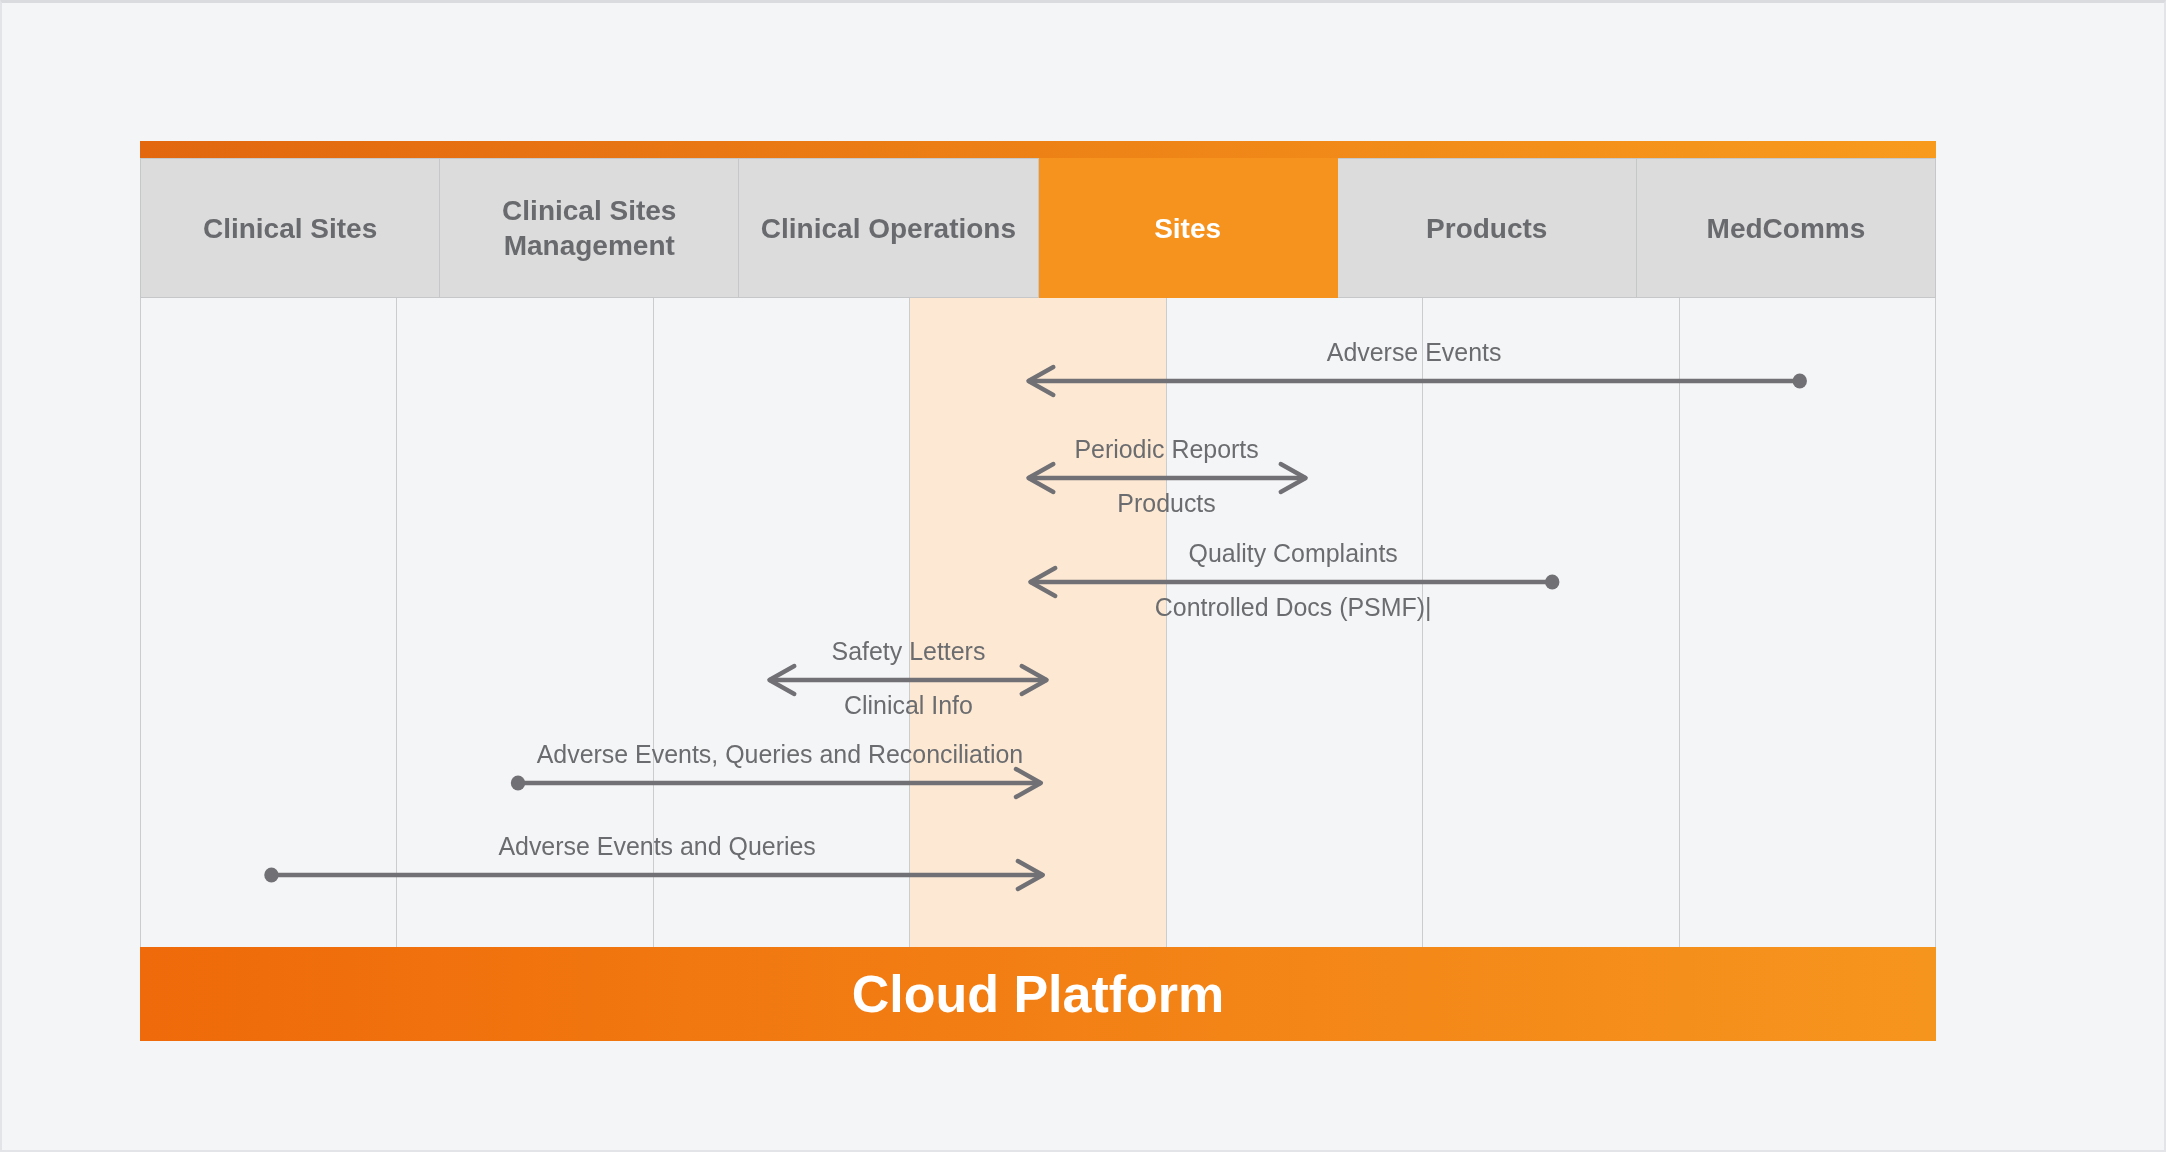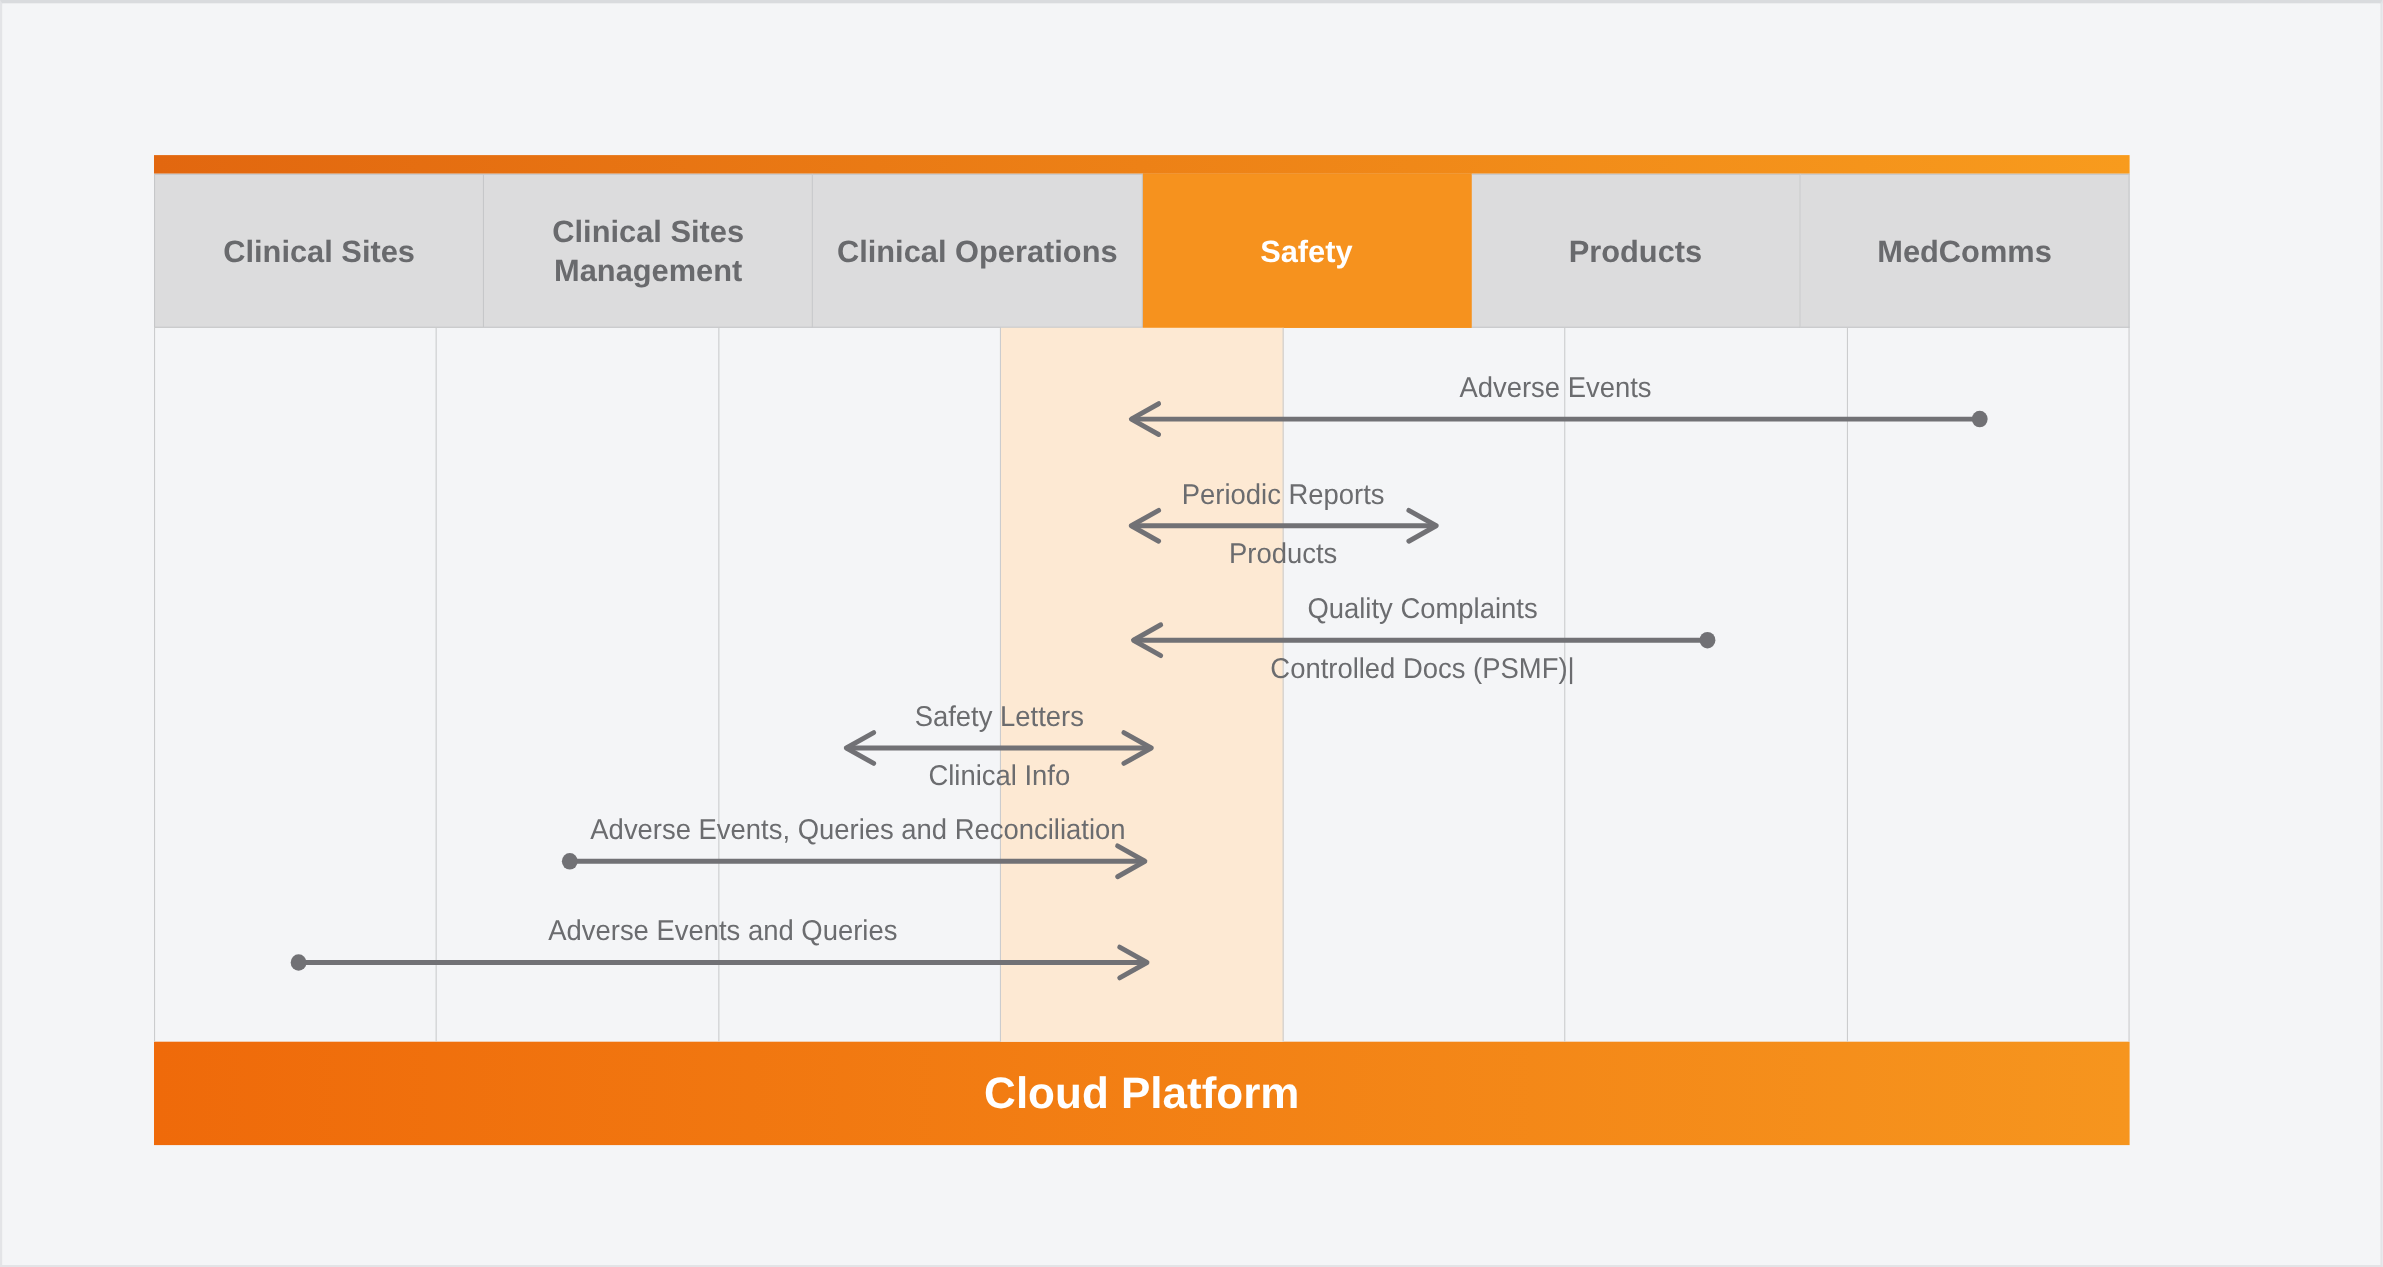--- a/index.html
+++ b/index.html
@@ -95,42 +95,42 @@
   }
   .cloud-bar {
     height: 94px;
     background: linear-gradient(to right, #ef6a0a, #f6951e);
     display: flex;
     align-items: center;
     justify-content: center;
   }
   .cloud-bar span {
     color: #ffffff;
-    font-size: 40px;
+    font-size: 52px;
     font-weight: bold;
   }
 </style>
 </head>
 <body>
 
 <div class="stage">
   <div class="diagram">
     <div class="accent-bar"></div>
     <div class="header-row">
         <div class="header-cell">
           <span>Clinical Sites</span>
         </div>
         <div class="header-cell">
           <span>Clinical Sites Management</span>
         </div>
         <div class="header-cell">
           <span>Clinical Operations</span>
         </div>
         <div class="header-cell highlight">
-          <span>Safety</span>
+          <span>Sites</span>
         </div>
         <div class="header-cell">
           <span>Products</span>
         </div>
         <div class="header-cell">
           <span>MedComms</span>
         </div>
       </div>
     <div class="lane-body">
       <div class="lane-cols">

